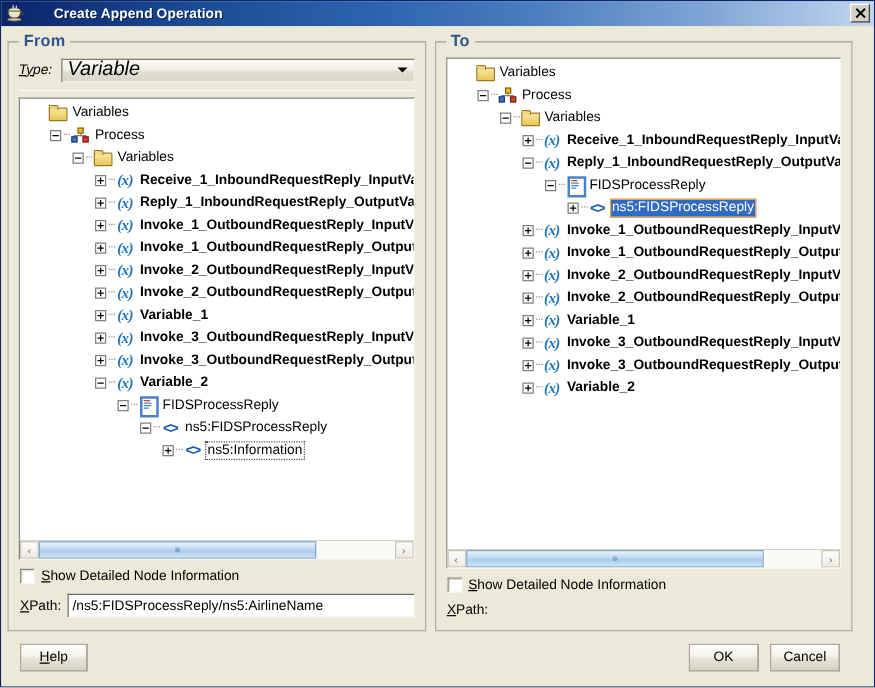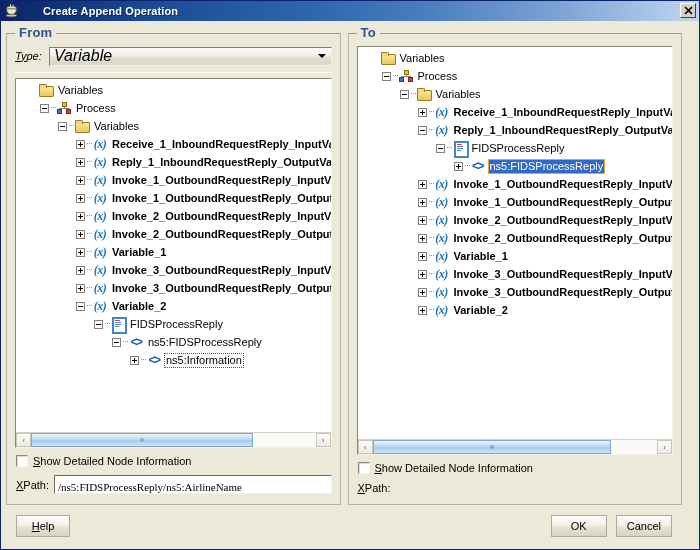--- a/index.html
+++ b/index.html
@@ -346,23 +346,23 @@
     margin: 6px 0 2px 1px;
     flex: 0 0 auto;
   }
   .xplab { width: 38px; font-size: 11px; color: #000; }
   .xpfield {
     flex: 1 1 auto;
     height: 19px;
     background: #fff;
     border: 1px solid;
     border-color: #6e6c60 #f4f2ea #f4f2ea #6e6c60;
-    display: flex; align-items: flex-end;
+    display: flex; align-items: center;
     padding: 0 3px;
-    font-family: Liberation Serif, serif;
+    font-family: Liberation Sans, sans-serif;
     font-size: 11px;
     color: #000;
     overflow: hidden;
     white-space: nowrap;
     cursor: text;
   }
 
   
   .footer {
     flex: 0 0 auto;

